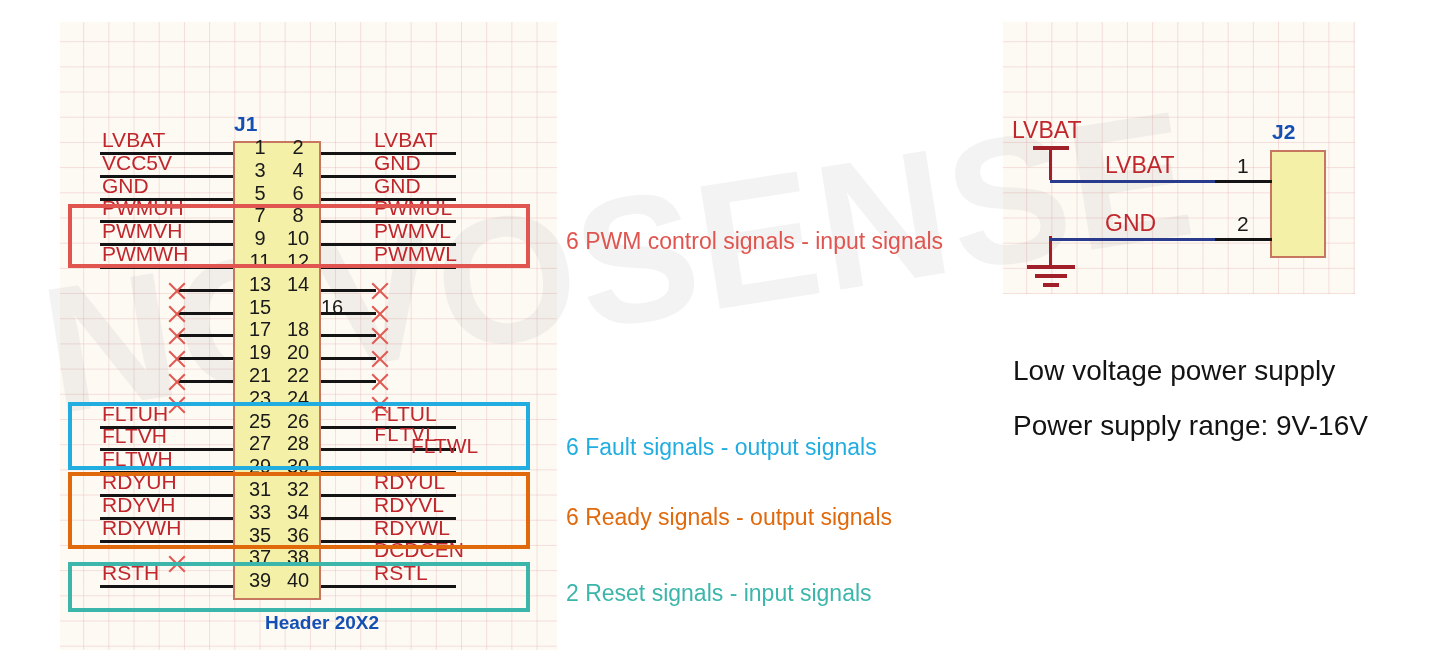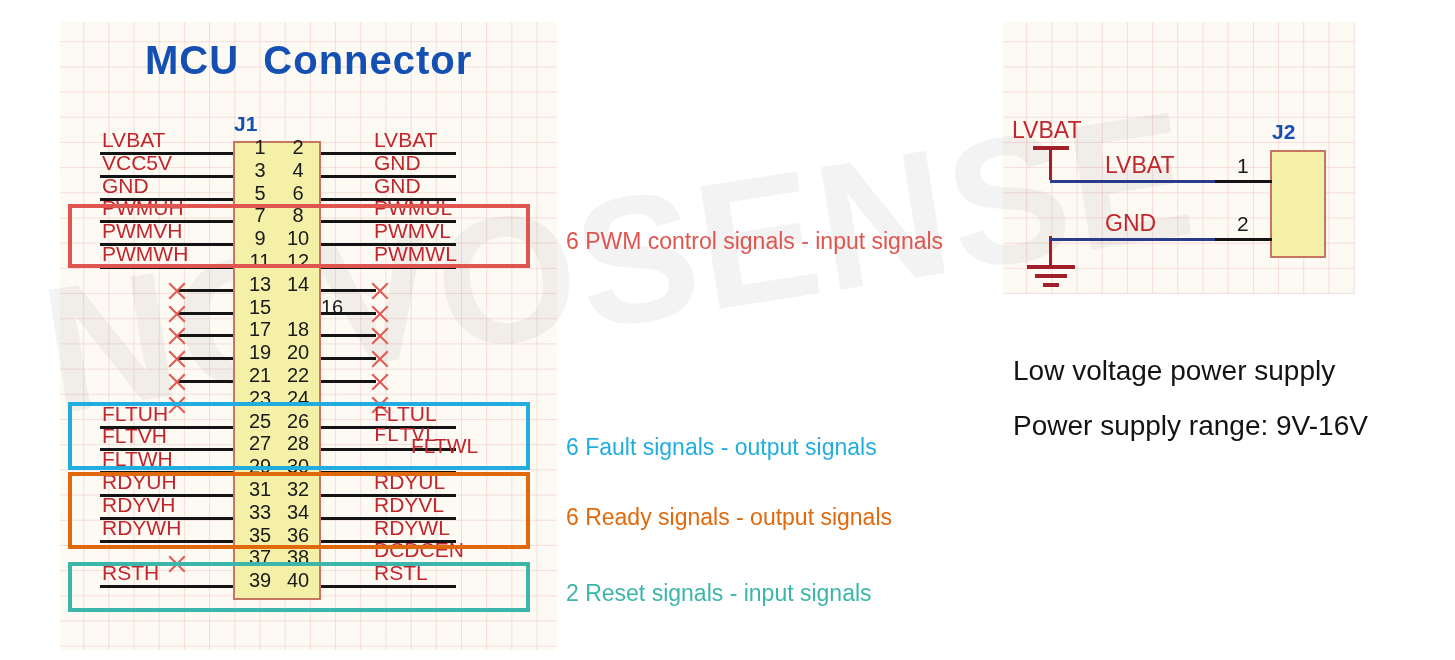--- a/index.html
+++ b/index.html
@@ -108,23 +108,23 @@
 </head>
 <body>
 
 <div id="root">
 
   <div class="sheet" id="sheet-mcu"></div>
   <div class="sheet" id="sheet-power"></div>
 
   <div id="watermark">NOVOSENSE</div>
 
-  <div class="sec-title" id="title-mcu">MCU  Connector</div>
   <div id="j1-ref">J1</div>
   <div id="j1-body"></div>
+  <div id="j1-footprint">Header 20X2</div>
 
   <div id="mcu-rows">
       <div class="pinnum odd" style="top: 136px;">1</div>
       <div class="pinnum even" style="top: 136px;">2</div>
       <div class="wire wire-l" style="top: 152px;"></div>
       <div class="netlabel left" style="top: 128px;">LVBAT</div>
       <div class="wire wire-r" style="top: 152px;"></div>
       <div class="netlabel right" style="top: 128px;">LVBAT</div>
       <div class="pinnum odd" style="top: 158.8px;">3</div>
       <div class="pinnum even" style="top: 158.8px;">4</div>

